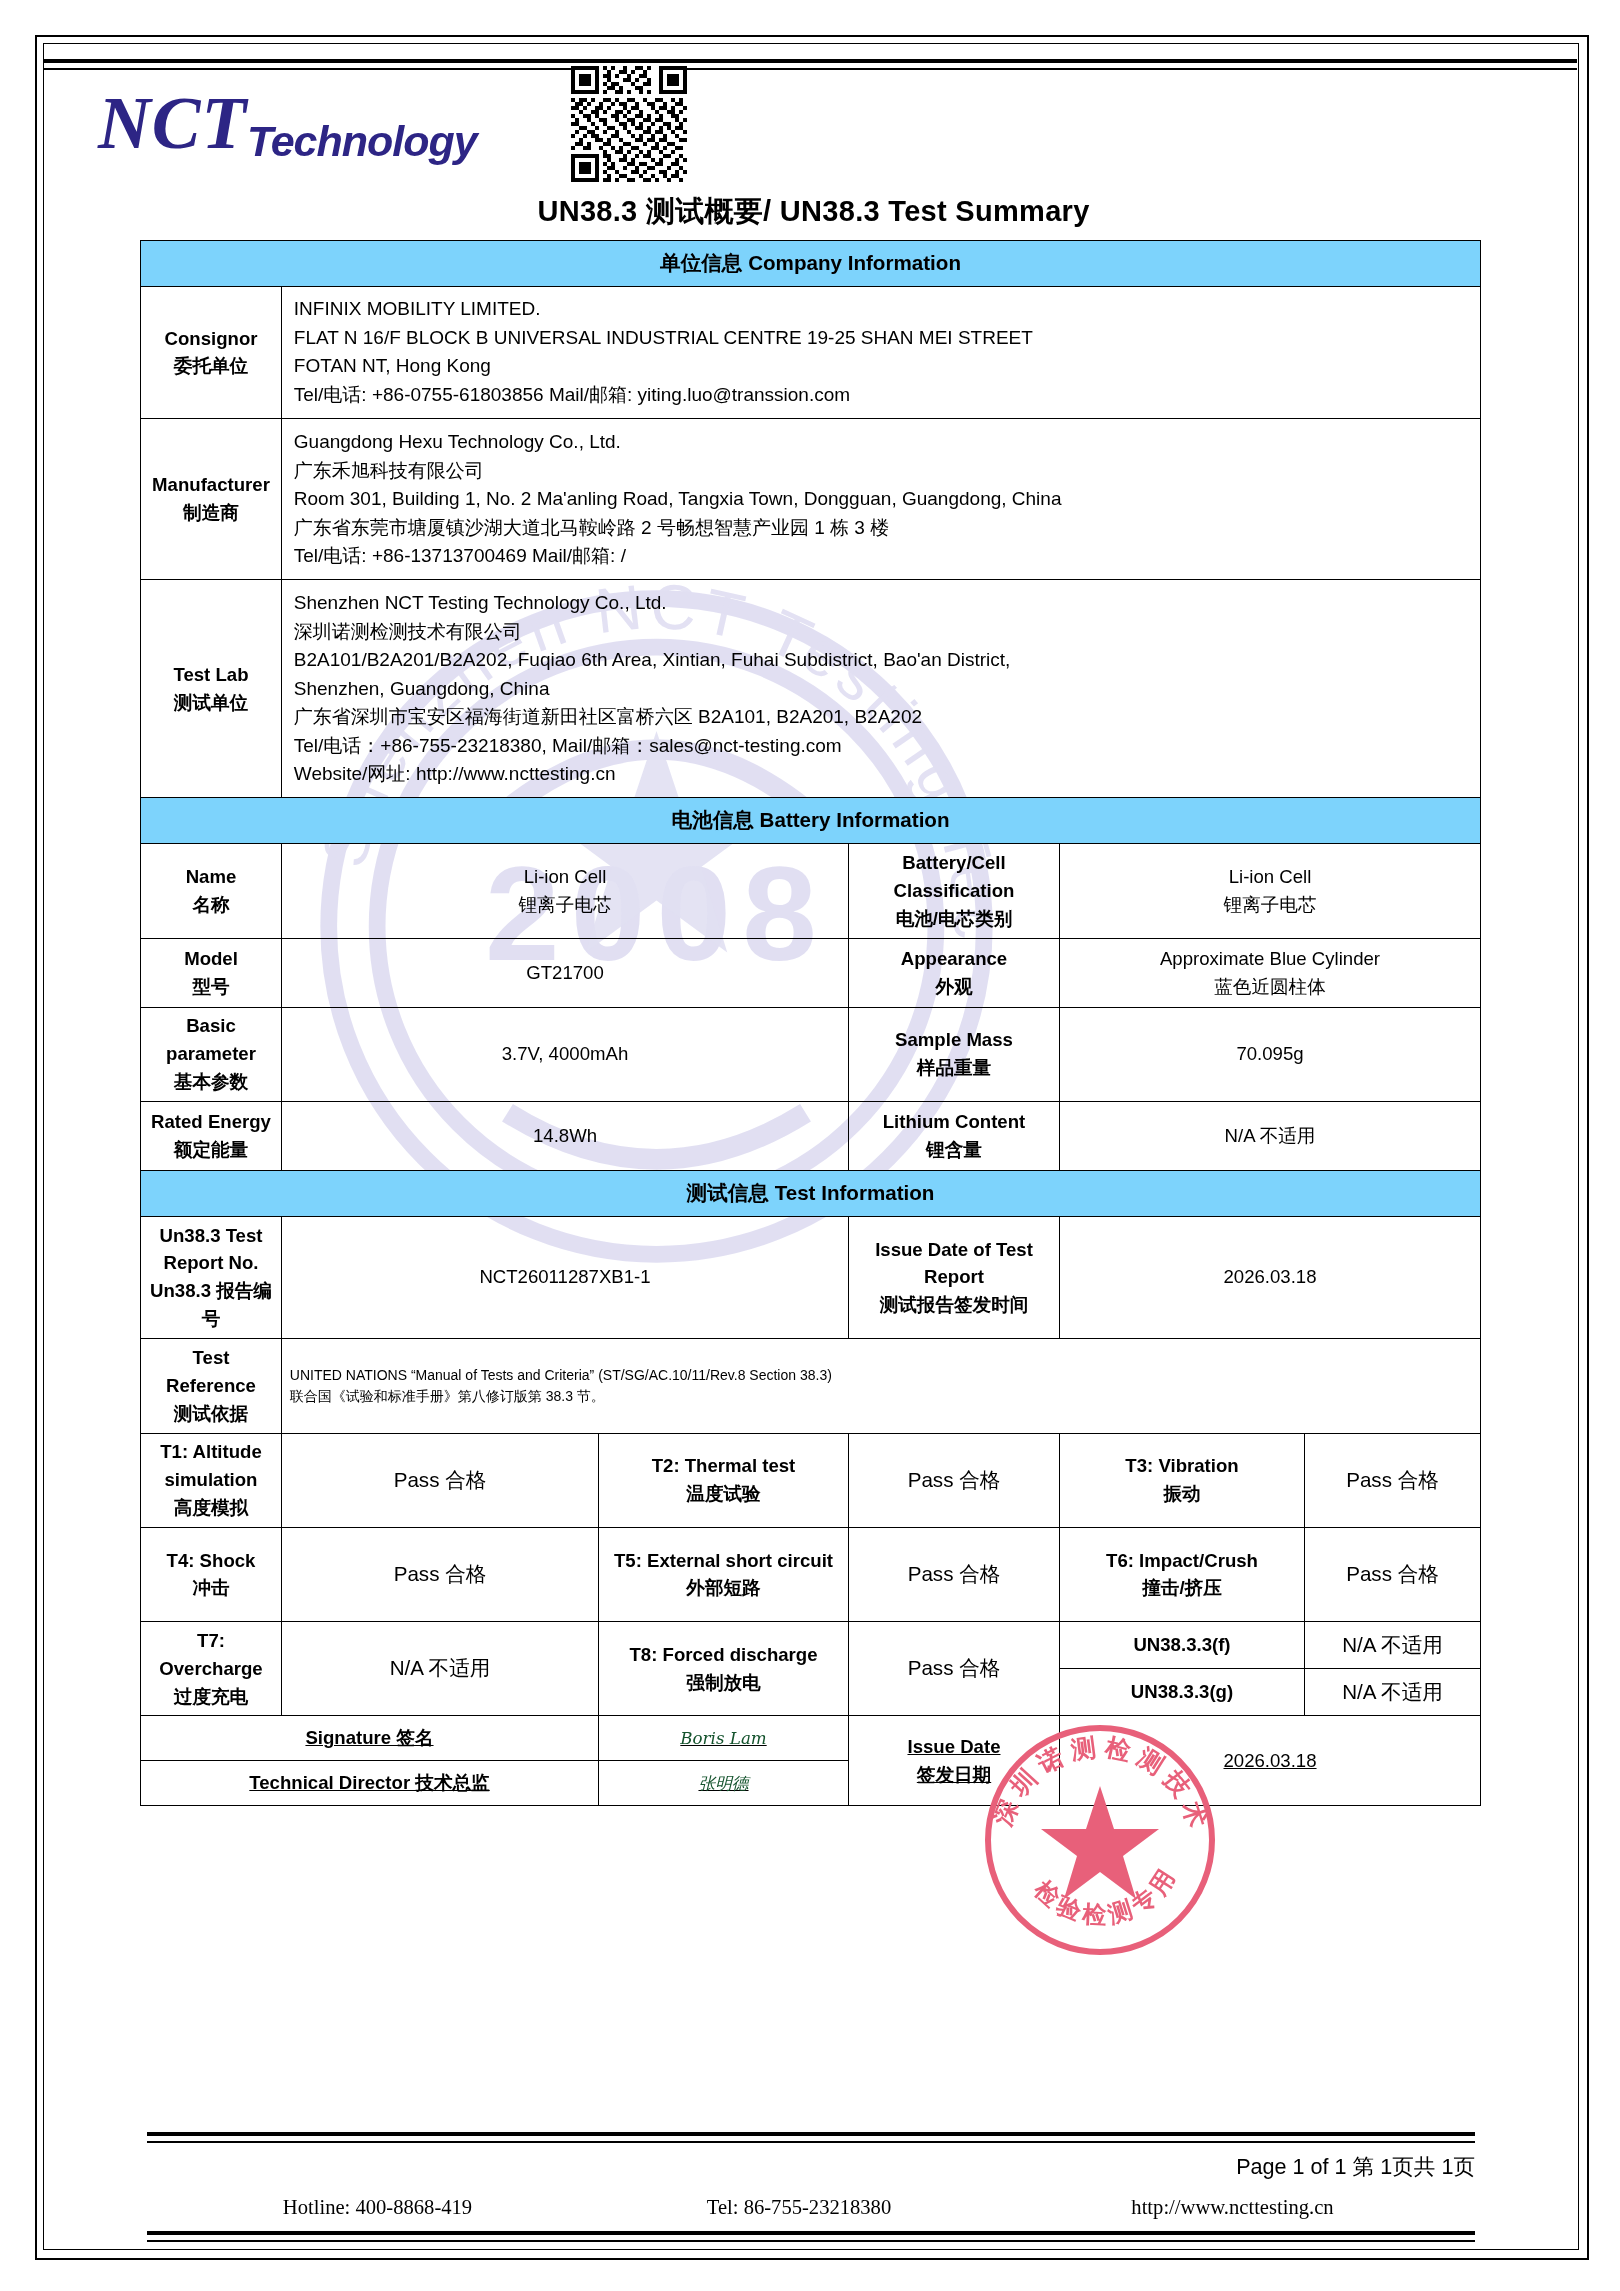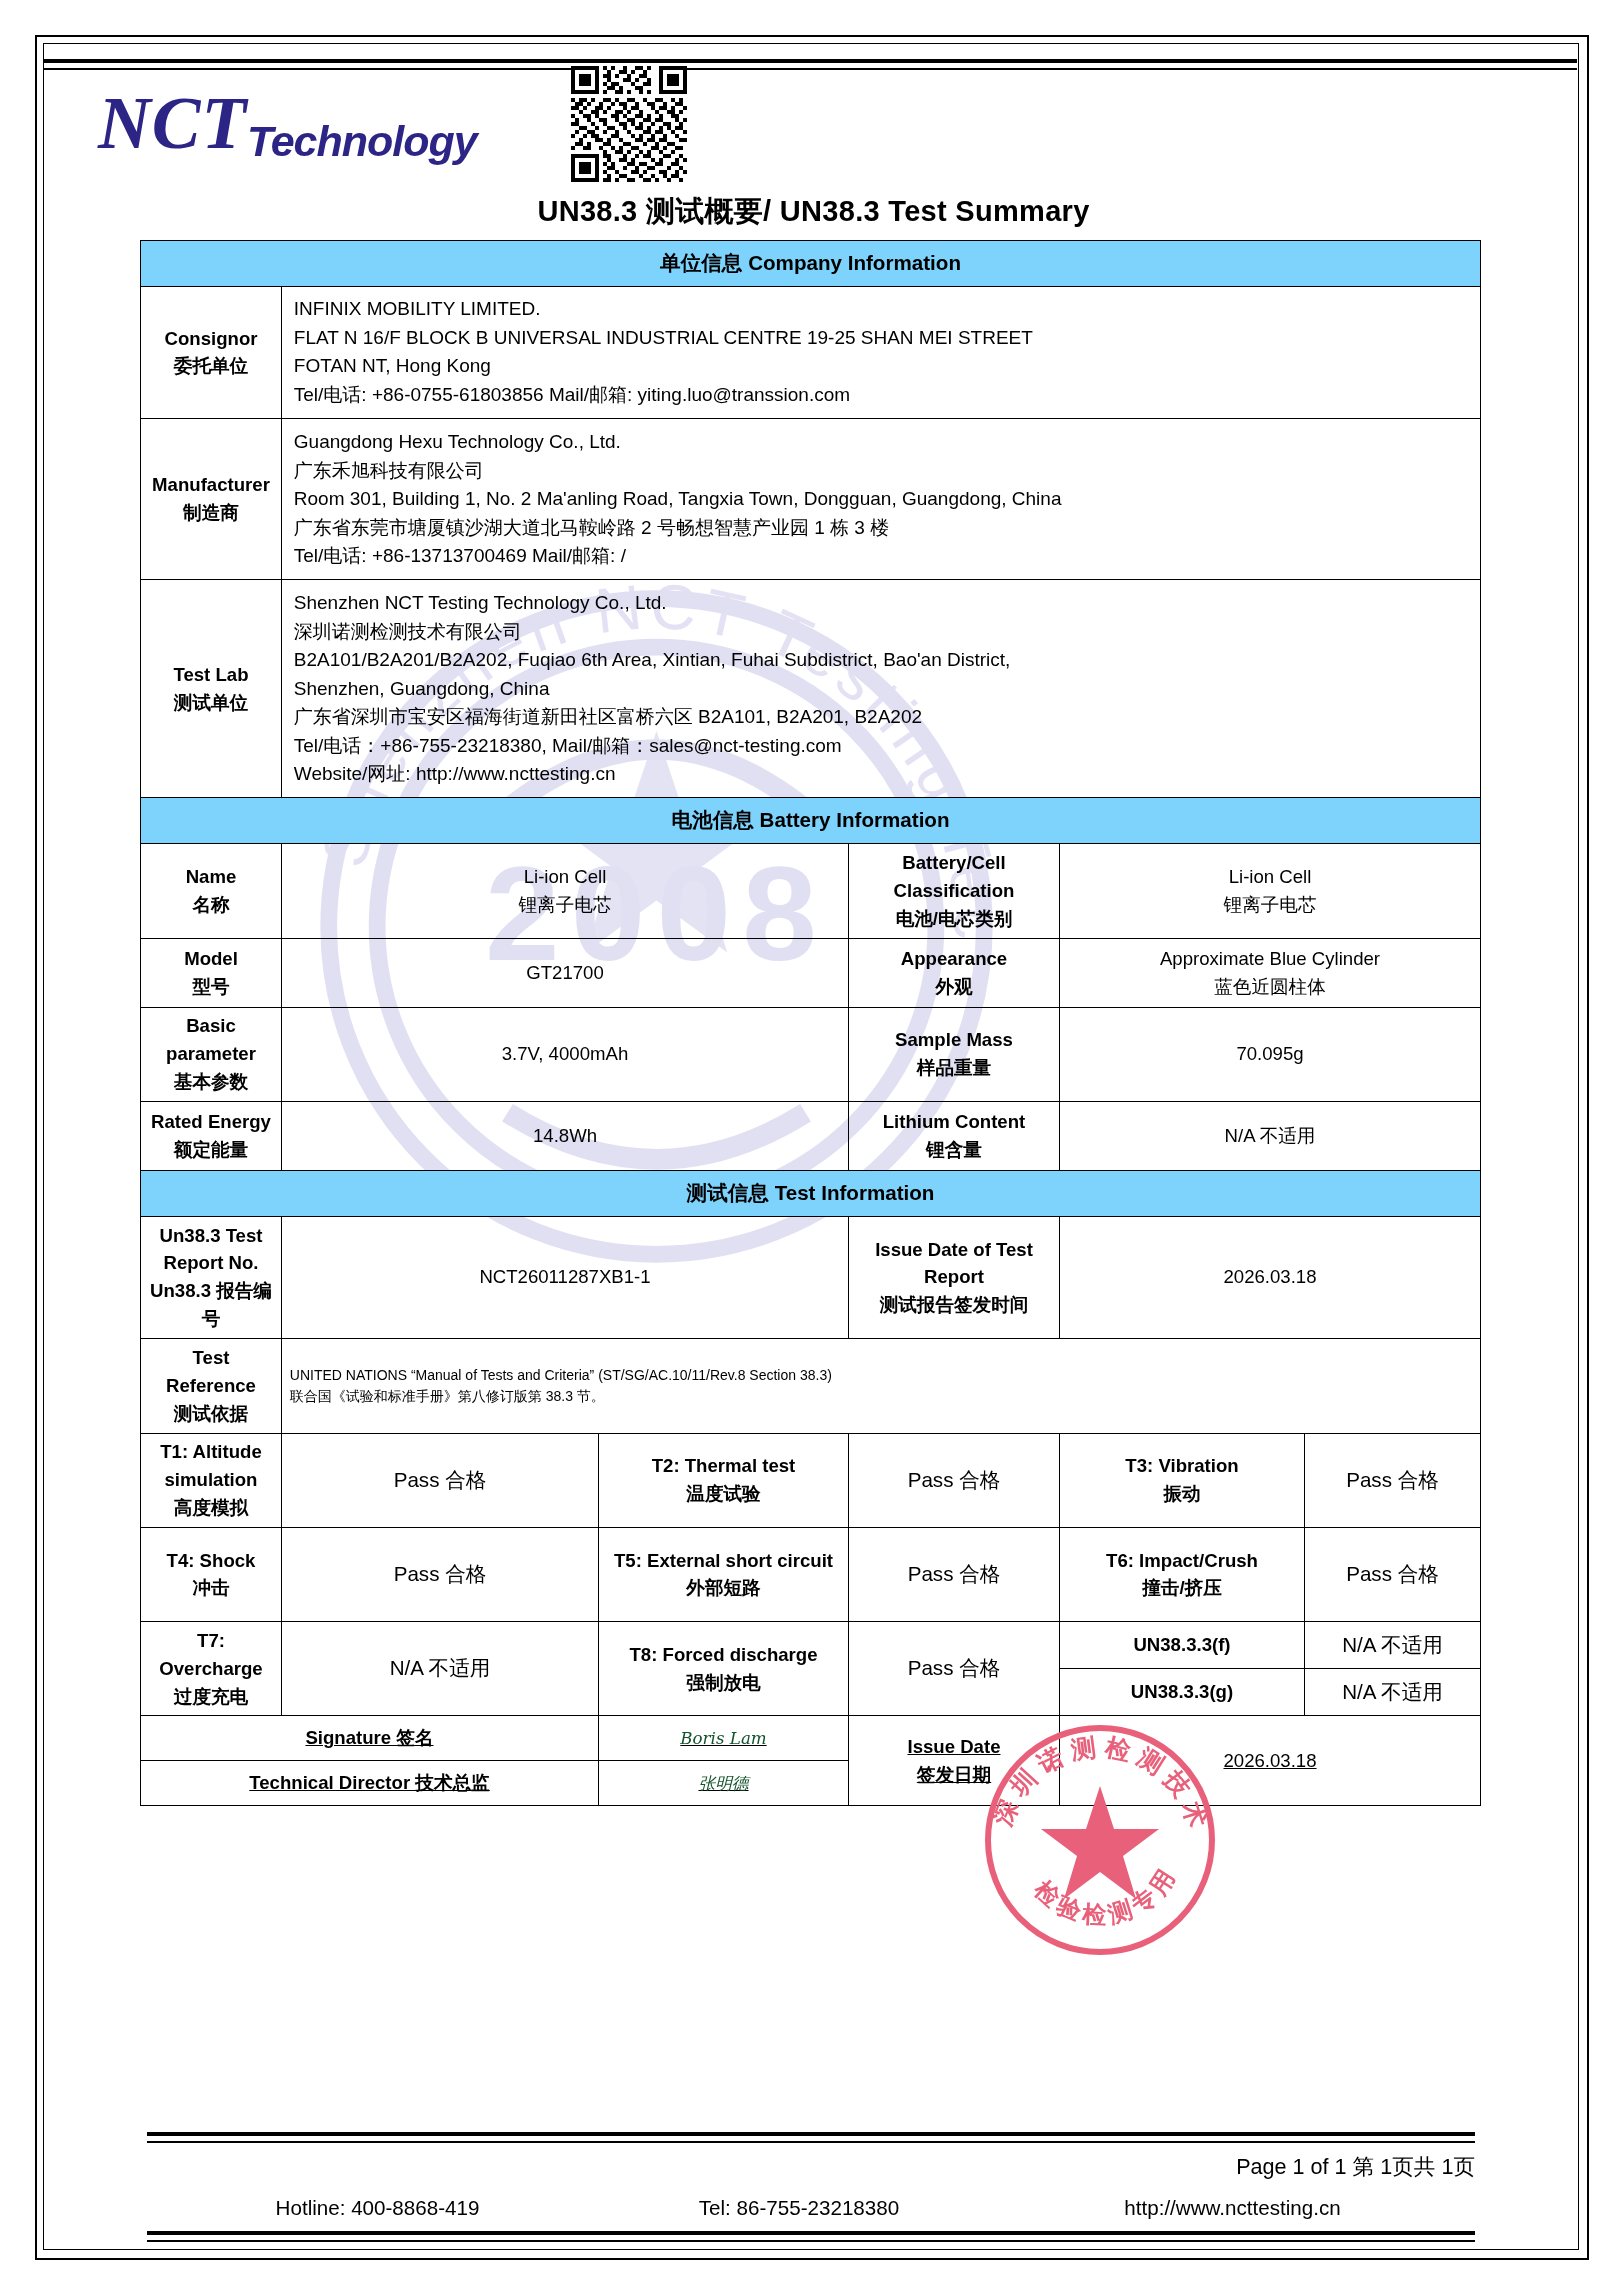--- a/index.html
+++ b/index.html
@@ -107,21 +107,21 @@
   .foot-rule-a{position:absolute;left:147px;top:2132px;width:1328px;height:0;border-top:4.9px solid #000;}
   .foot-rule-b{position:absolute;left:147px;top:2141px;width:1328px;height:0;border-top:2px solid #000;}
   .foot-rule-c{position:absolute;left:147px;top:2231px;width:1328px;height:0;border-top:4.9px solid #000;}
   .foot-rule-d{position:absolute;left:147px;top:2240px;width:1328px;height:0;border-top:2px solid #000;}
   .foot-page{
     position:absolute;left:882px;top:2152px;width:593px;text-align:right;
     font-size:21.6px;
   }
   .foot-row{
     position:absolute;left:147px;top:2196px;width:1328px;
-    display:flex;font-size:20.6px;
+    display:flex;font-size:20.6px;font-family:Liberation Serif, serif;
   }
   .foot-row .c1{width:461px;text-align:center;}
   .foot-row .c2{width:382px;text-align:center;}
   .foot-row .c3{width:485px;text-align:center;}
 </style>
 </head>
 <body>
 
 <div class="page">
 

